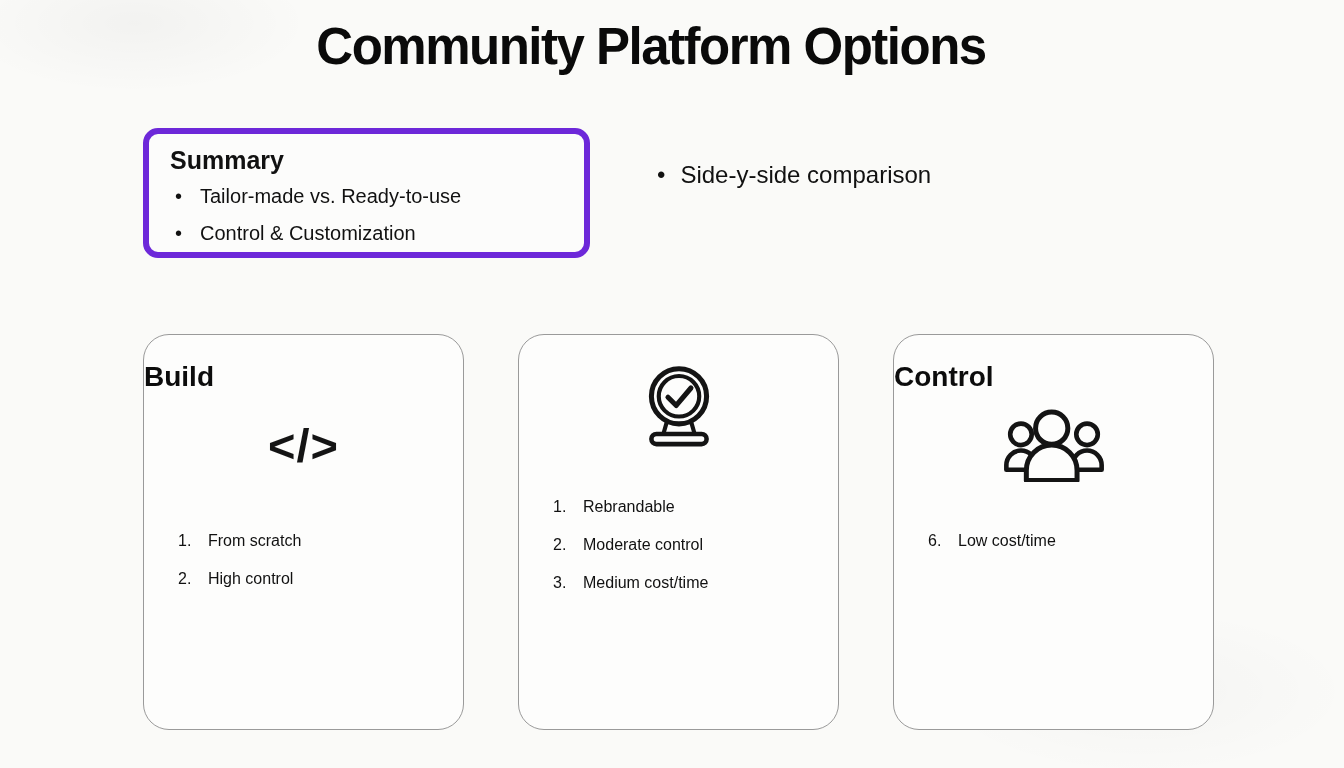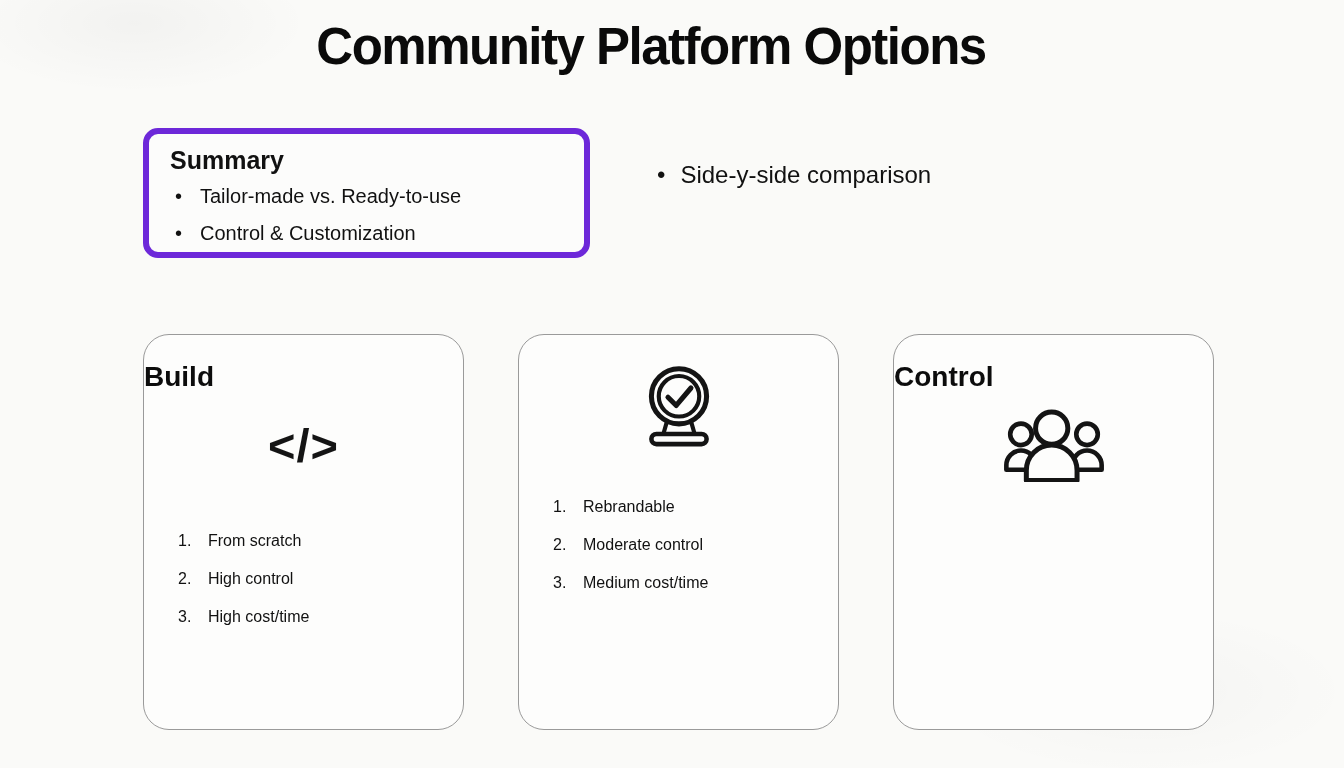--- a/index.html
+++ b/index.html
@@ -155,21 +155,20 @@
 <div class="cards-row">
 
   <div class="card">
     <h3 class="card-title">Build</h3>
     <div class="icon-area">
       <span class="code-glyph">&lt;/&gt;</span>
     </div>
     <ul class="card-list">
       <li><span class="num">1.</span><span>From scratch</span></li>
       <li><span class="num">2.</span><span>High control</span></li>
-      <li><span class="num">3.</span><span>High cost/time</span></li>
     </ul>
   </div>
 
   <div class="card">
     <div class="icon-area">
       <svg class="icon-svg" width="88" height="92" viewBox="0 0 90 100">
         <circle cx="45" cy="34" r="30" stroke-width="5.5"></circle>
         <circle cx="45" cy="34" r="22" stroke-width="4.5"></circle>
         <path d="M33 35 L42 44 L58 25" stroke-width="5.5"></path>
         <path d="M32 61 L28 75" stroke-width="4.5"></path>
@@ -190,16 +189,17 @@
       <svg class="icon-svg" width="100" height="73" viewBox="0 0 130 95">
         <circle cx="22" cy="33" r="14" stroke-width="6"></circle>
         <circle cx="108" cy="33" r="14" stroke-width="6"></circle>
         <path d="M3 79 V73 A19 19 0 0 1 41 73 V79 Z" stroke-width="6"></path>
         <path d="M89 79 V73 A19 19 0 0 1 127 73 V79 Z" stroke-width="6"></path>
         <path class="bg-fill" d="M29 93 V80 A33 33 0 0 1 95 80 V93 Z" stroke-width="6.5"></path>
         <circle class="bg-fill" cx="62" cy="25" r="21" stroke-width="6.5"></circle>
       </svg>
     </div>
     <ul class="card-list">
+      <li><span class="num">6.</span><span>Low cost/time</span></li>
     </ul>
   </div>
 
 </div>
 
 </body></html>

